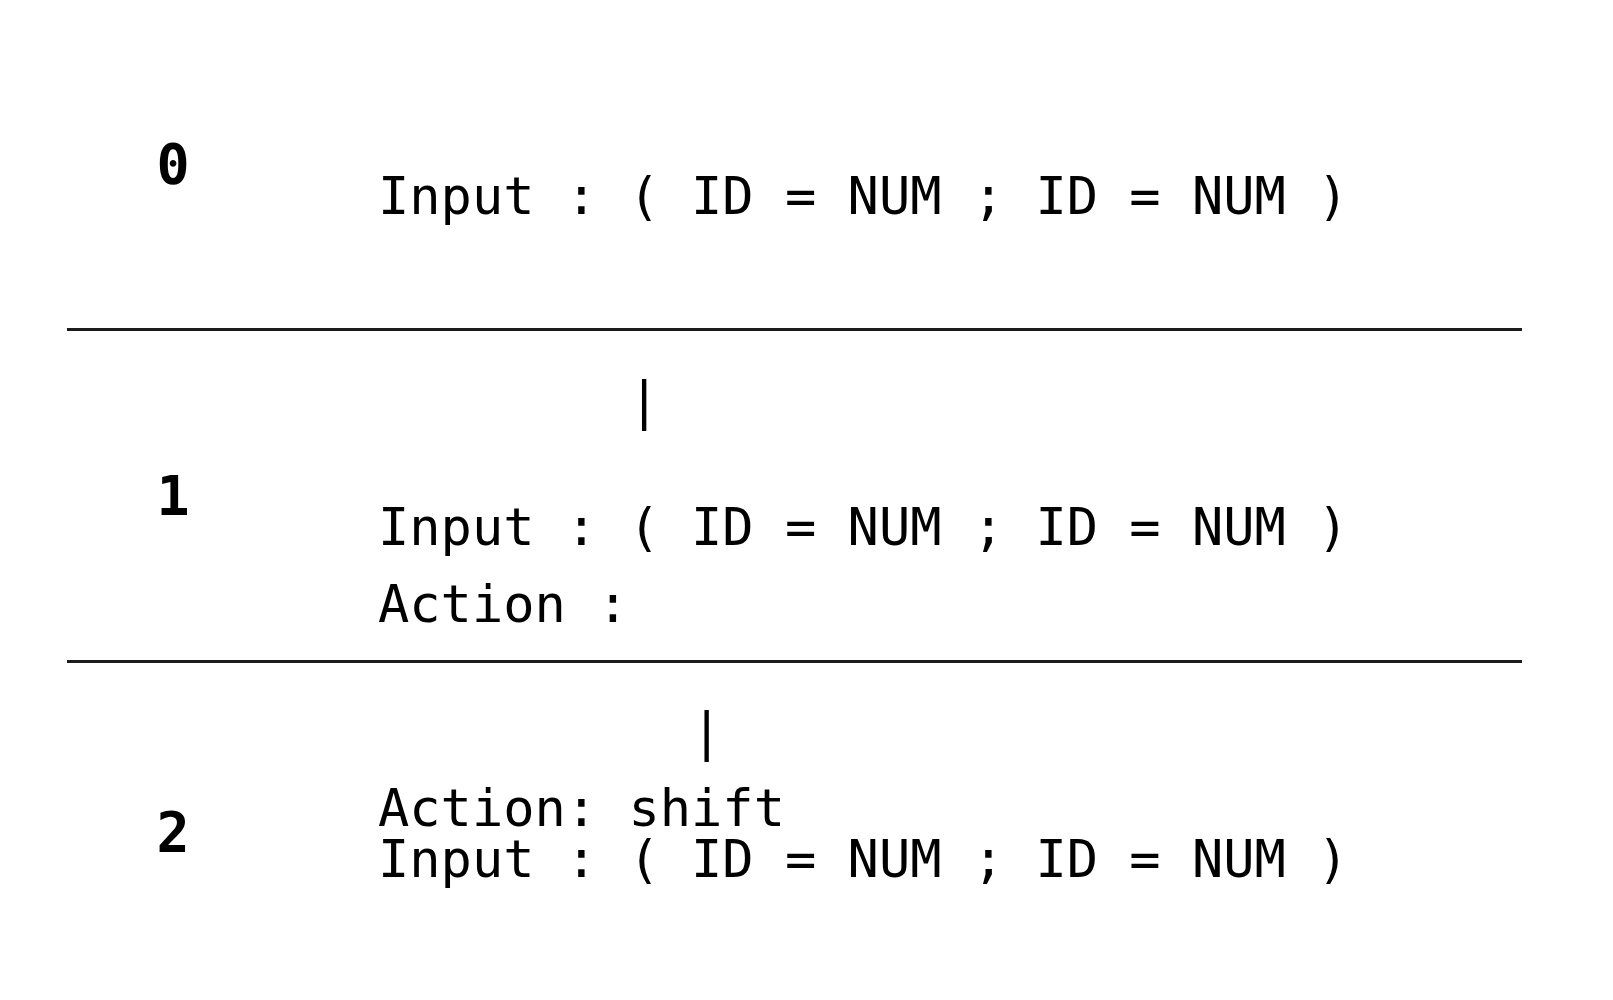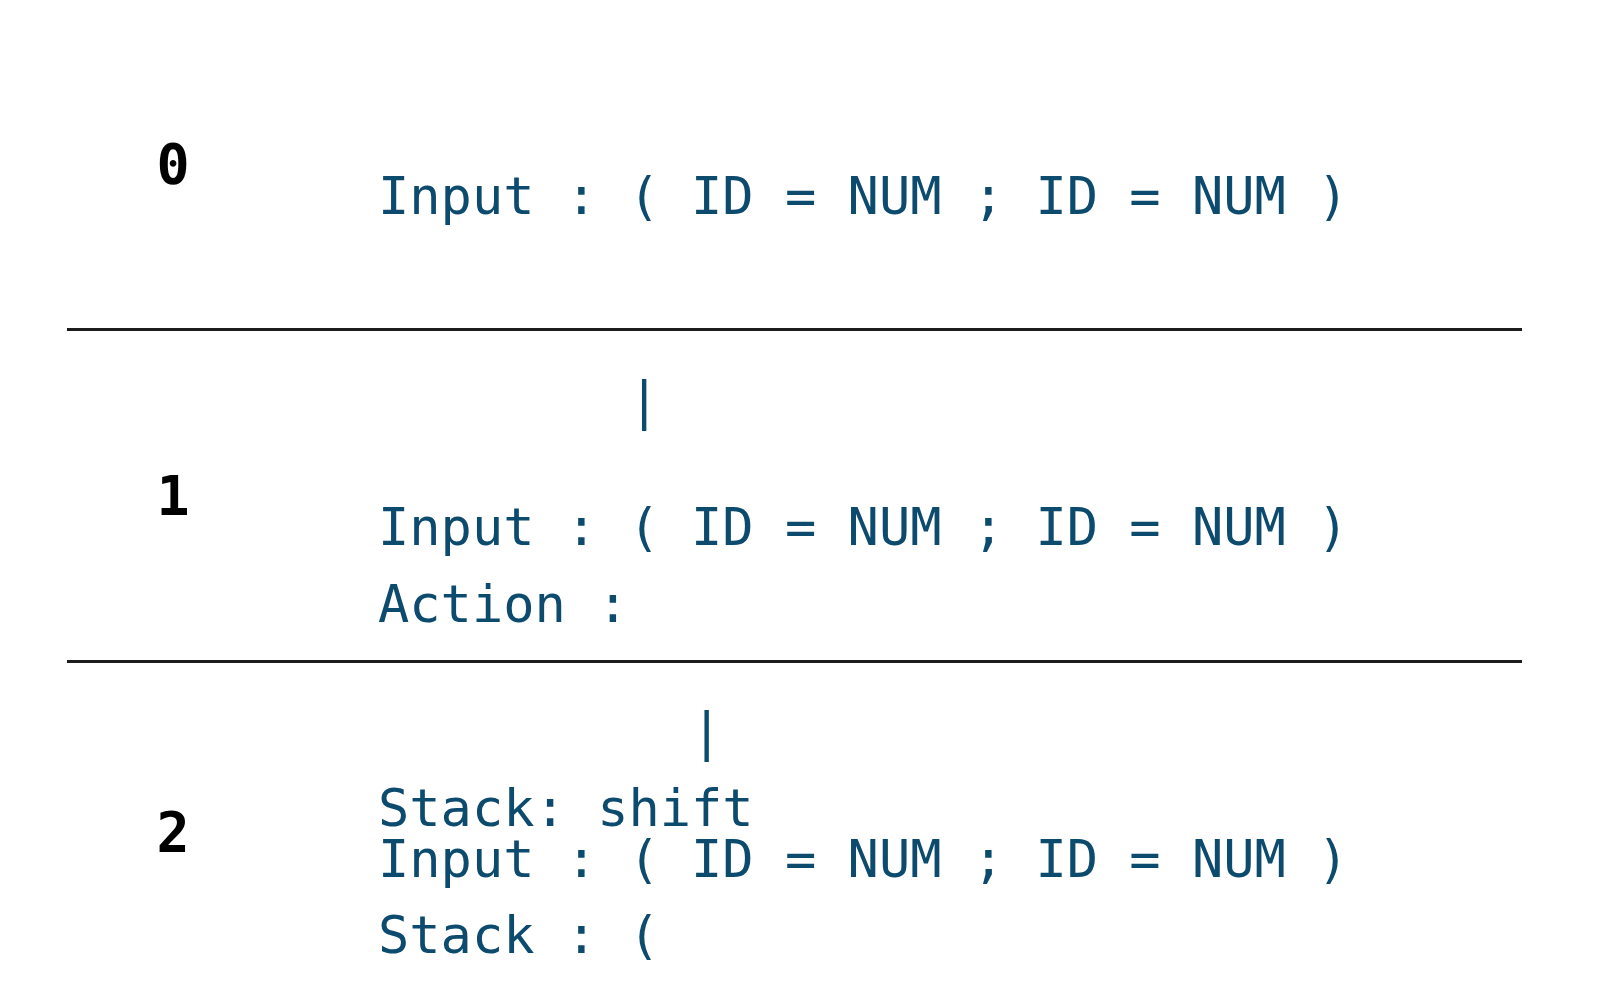--- a/index.html
+++ b/index.html
@@ -32,21 +32,21 @@
     color: #000000;
   }
   .trace {
     position: absolute;
     left: 378px;
     top: 26px;
     font-family: "DejaVu Sans Mono", monospace;
     font-size: 52px;
     line-height: 68px;
     white-space: pre;
-    color: #0c4a6e;
+    color: #000000;
   }
   .divider {
     margin-left: 67px;
     width: 1455px;
     height: 3px;
     background: #1c1c1c;
   }
   .h328 { height: 328px; }
   .h329 { height: 329px; }
   .h337 { height: 337px; }
@@ -55,32 +55,31 @@
 <body>
 
 <div id="screen">
 
   <div class="step h328">
     <div class="step-num">0</div>
     <div class="trace">
       <div class="line">Input : ( ID = NUM ; ID = NUM )</div>
       <div class="line">        |</div>
       <div class="line">Action :</div>
-      <div class="line">Stack: shift</div>
+      <div class="line">Action: shift</div>
     </div>
   </div>
 
   <div class="divider"></div>
 
   <div class="step h329">
     <div class="step-num">1</div>
     <div class="trace">
       <div class="line">Input : ( ID = NUM ; ID = NUM )</div>
       <div class="line">          |</div>
-      <div class="line">Stack : (</div>
       
     </div>
   </div>
 
   <div class="divider"></div>
 
   <div class="step h337">
     <div class="step-num">2</div>
     <div class="trace">
       <div class="line">Input : ( ID = NUM ; ID = NUM )</div>

